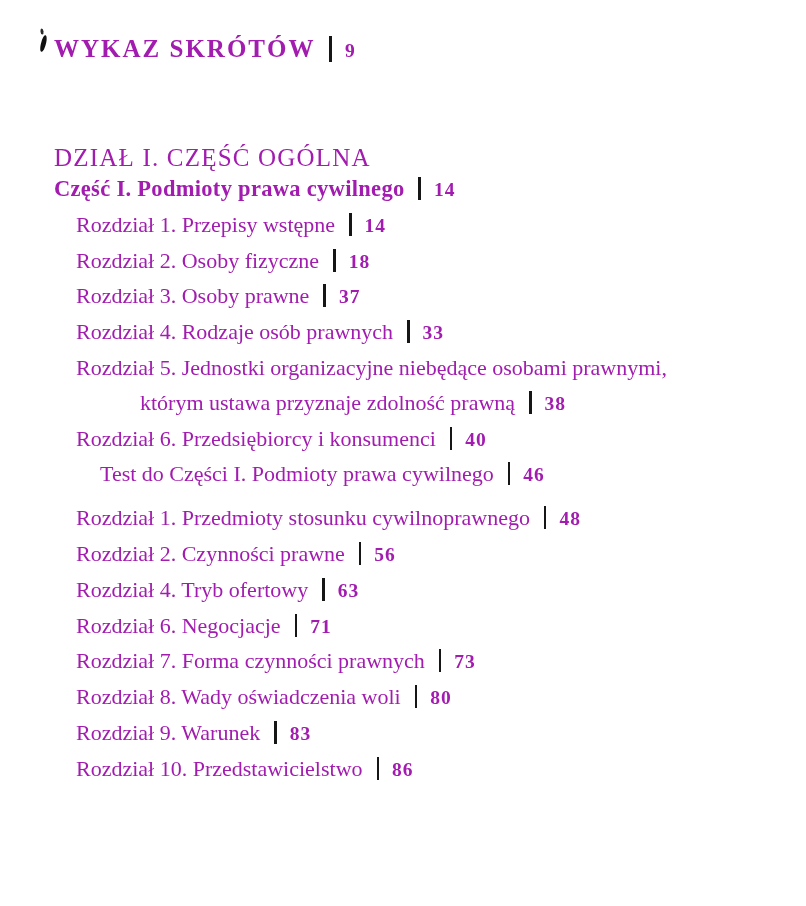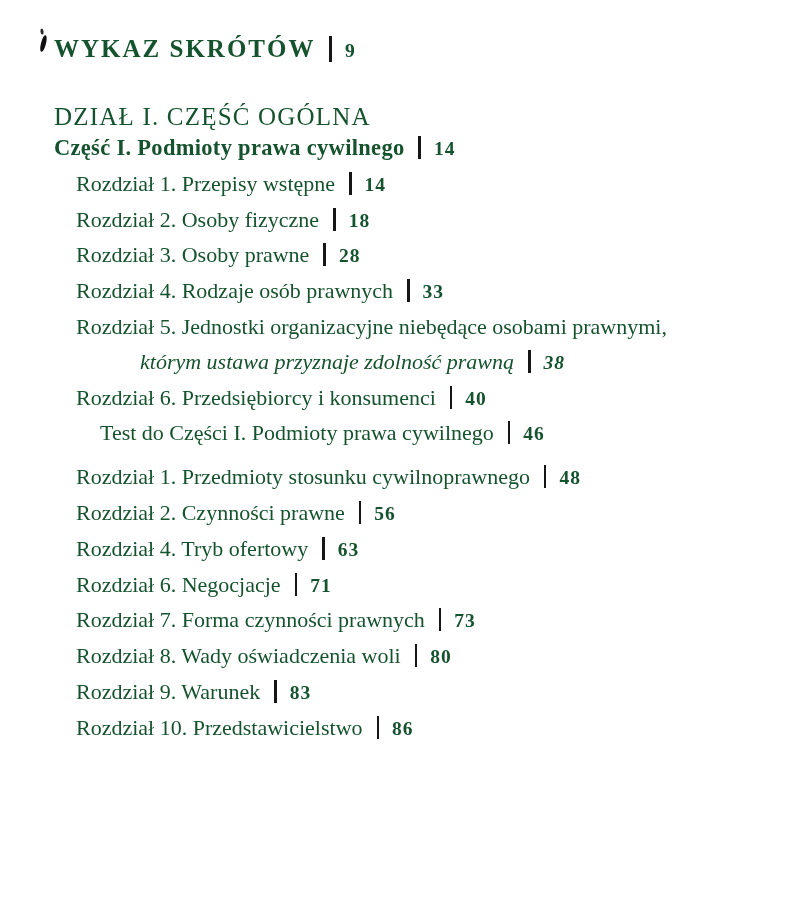--- a/index.html
+++ b/index.html
@@ -7,21 +7,21 @@
     padding: 0;
     background: #ffffff;
   }
   .page {
     position: relative;
     width: 806px;
     height: 906px;
     box-sizing: border-box;
     padding: 34px 18px 0 54px;
     background: #ffffff;
-    color: #14532d;
+    color: #a21caf;
     font-family: "Liberation Serif", "DejaVu Serif", serif;
     overflow: hidden;
   }
   
   .speck {
     position: absolute;
     left: 41px;
     top: 35px;
     width: 5px;
     height: 17px;
@@ -42,21 +42,21 @@
   }
 
   .toc-header {
     font-size: 25px;
     font-weight: bold;
     letter-spacing: 2px;
     line-height: 29px;
     white-space: nowrap;
   }
   .division-title {
-    margin-top: 37px;
+    margin-top: 78px;
     font-size: 25px;
     font-weight: normal;
     letter-spacing: 1.2px;
     line-height: 29px;
     white-space: nowrap;
   }
 
   .part-1 { }
   .part-2 { margin-top: 8px; }
 
@@ -66,21 +66,21 @@
     letter-spacing: 0.3px;
     line-height: 34.8px;
     white-space: nowrap;
   }
   .row {
     font-size: 22px;
     line-height: 34.8px;
     white-space: nowrap;
   }
   .chapter      { padding-left: 22px; }
-  .cont-line    { padding-left: 64px; font-style: italic; }
+  .cont-line    { padding-left: 64px; }
   .test-row     { padding-left: 46px; }
 
   
   .bar {
     display: inline-block;
     width: 2.5px;
     height: 23px;
     background: #161616;
     margin: 0 13px 0 14px;
     vertical-align: -4px;
@@ -113,21 +113,21 @@
     <div class="part-title">
       <span>Część I. Podmioty prawa cywilnego</span><span class="bar"></span><span class="pg">14</span>
     </div>
     <div class="row chapter">
       <span>Rozdział 1. Przepisy wstępne</span><span class="bar"></span><span class="pg">14</span>
     </div>
     <div class="row chapter">
       <span>Rozdział 2. Osoby fizyczne</span><span class="bar"></span><span class="pg">18</span>
     </div>
     <div class="row chapter">
-      <span>Rozdział 3. Osoby prawne</span><span class="bar"></span><span class="pg">28</span>
+      <span>Rozdział 3. Osoby prawne</span><span class="bar"></span><span class="pg">37</span>
     </div>
     <div class="row chapter">
       <span>Rozdział 4. Rodzaje osób prawnych</span><span class="bar"></span><span class="pg">33</span>
     </div>
     <div class="chapter">
       <div class="row">Rozdział 5. Jednostki organizacyjne niebędące osobami prawnymi,</div>
       <div class="row cont-line">
         <span>którym ustawa przyznaje zdolność prawną</span><span class="bar"></span><span class="pg">38</span>
       </div>
     </div>

